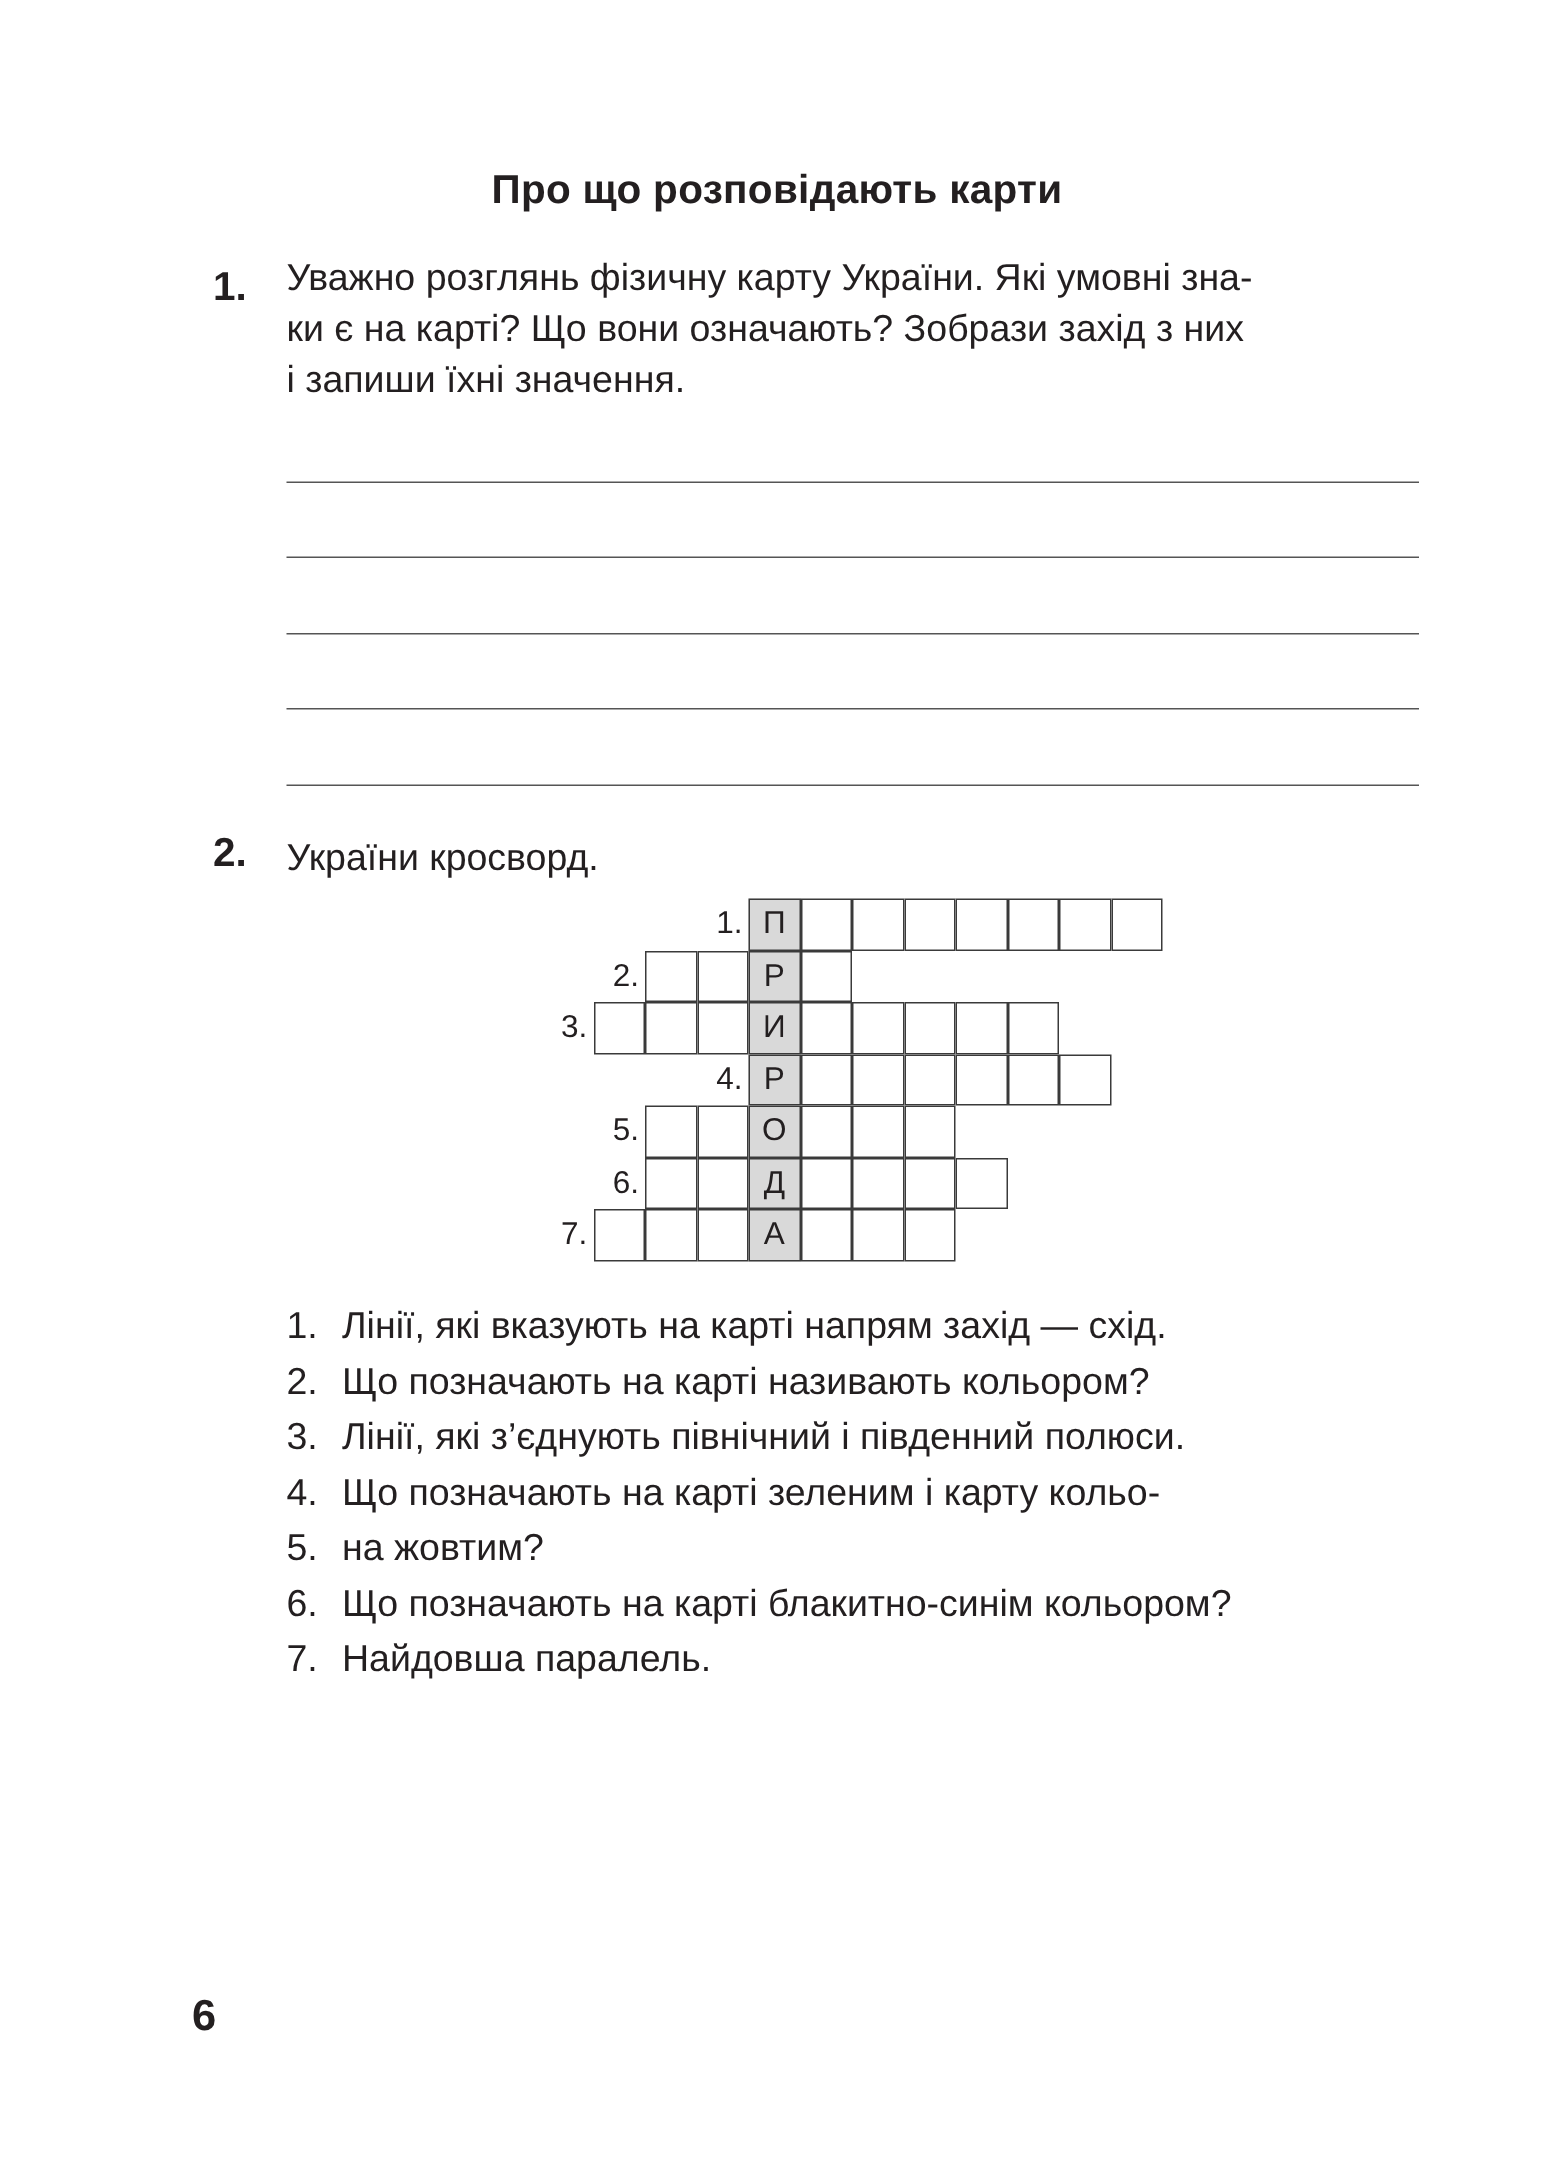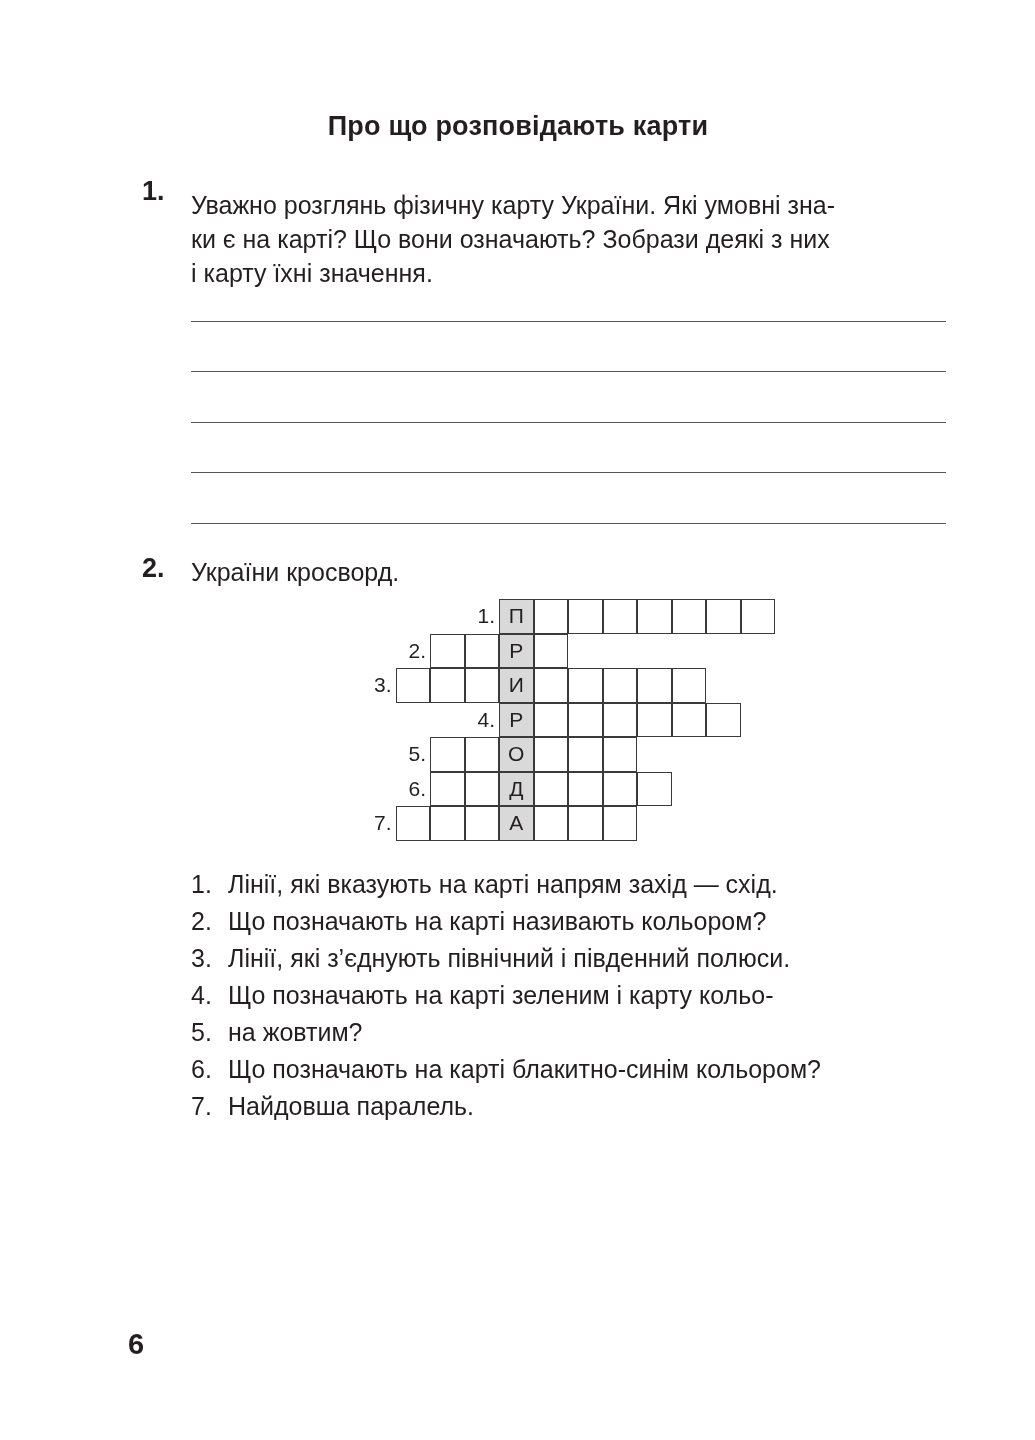--- a/index.html
+++ b/index.html
@@ -19,24 +19,24 @@
   .clue { position: relative; padding-left: 37px; }
   .clue-num { position: absolute; left: 0; top: 0; }
   .page-num { position: absolute; left: 128px; top: 1328px; font-size: 29px; font-weight: bold; }
 </style>
 </head>
 <body>
 
 <div class="title" style="left:-32px;">Про що розповідають карти</div>
 
 <div class="task-num" style="left:142px; top:176px;">1.</div>
-<div class="task-text" style="top:188px;">
+<div class="task-text" style="top:168px;">
   <div>Уважно розглянь фізичну карту України. Які умовні зна-</div>
-  <div>ки є на карті? Що вони означають? Зобрази деякі з них</div>
-  <div>і карту їхні значення.</div>
+  <div>ки є на карті? Що вони означають? Зобрази захід з них</div>
+  <div>і запиши їхні значення.</div>
 </div>
 
 <div class="answer-line" style="top:321px;"></div>
 <div class="answer-line" style="top:371px;"></div>
 <div class="answer-line" style="top:422px;"></div>
 <div class="answer-line" style="top:472px;"></div>
 <div class="answer-line" style="top:523px;"></div>
 
 <div class="task-num" style="left:142px; top:553px;">2.</div>
 <div class="task-text" style="top:555px;">України кросворд.</div>

